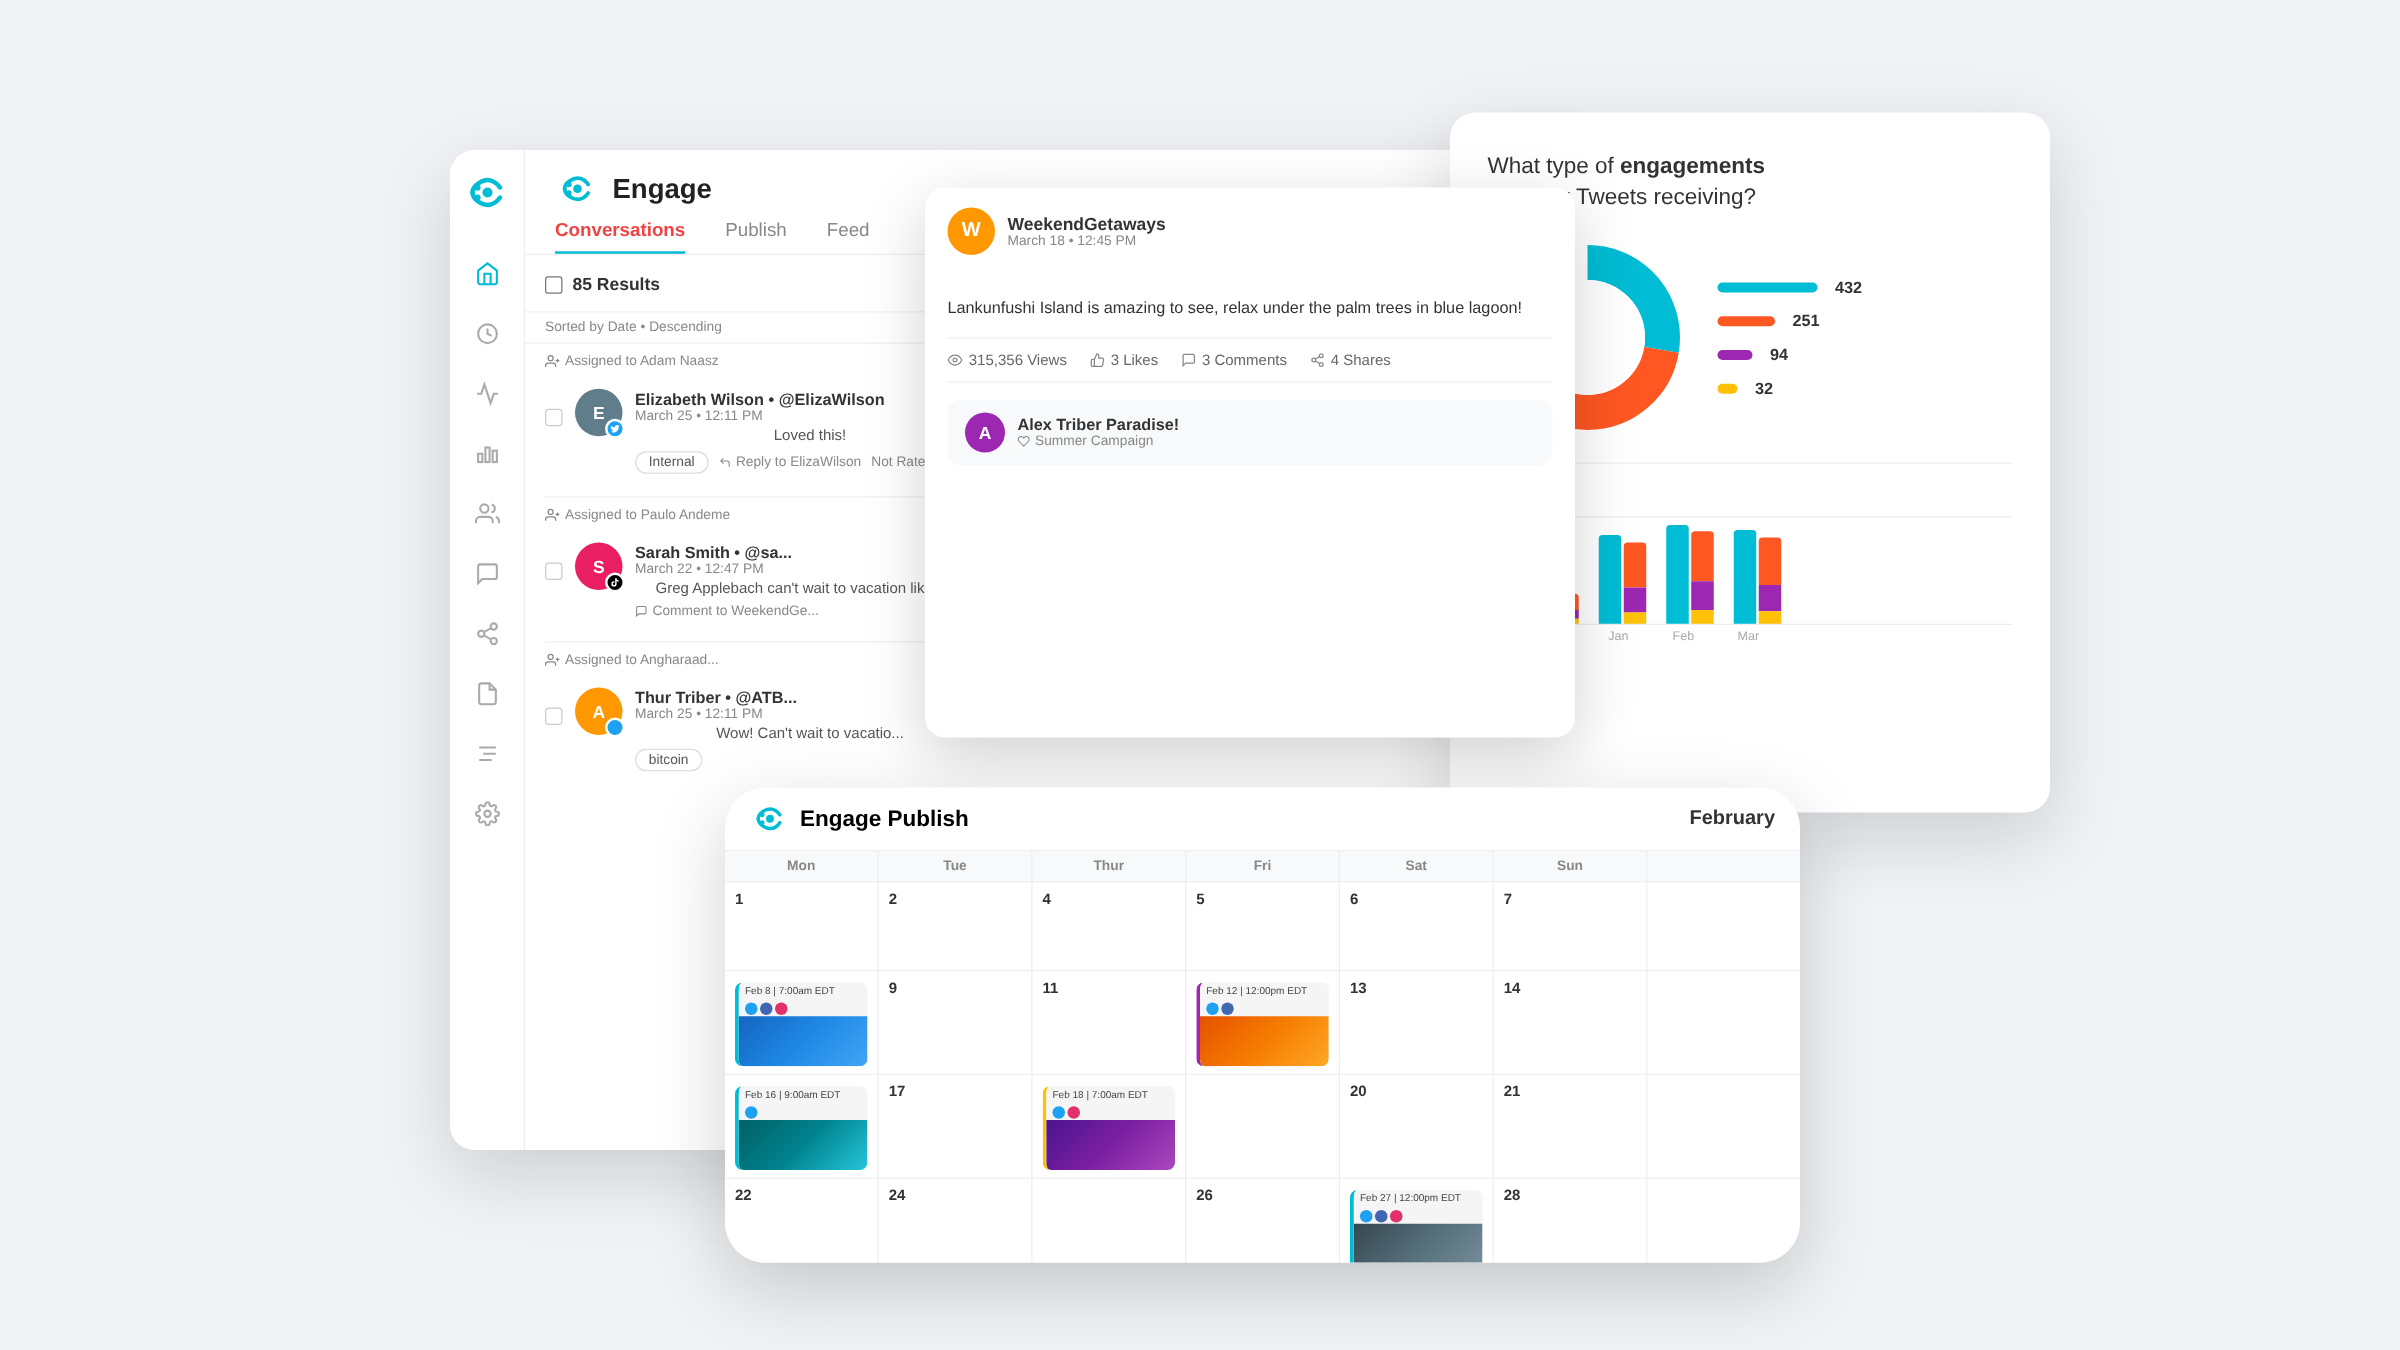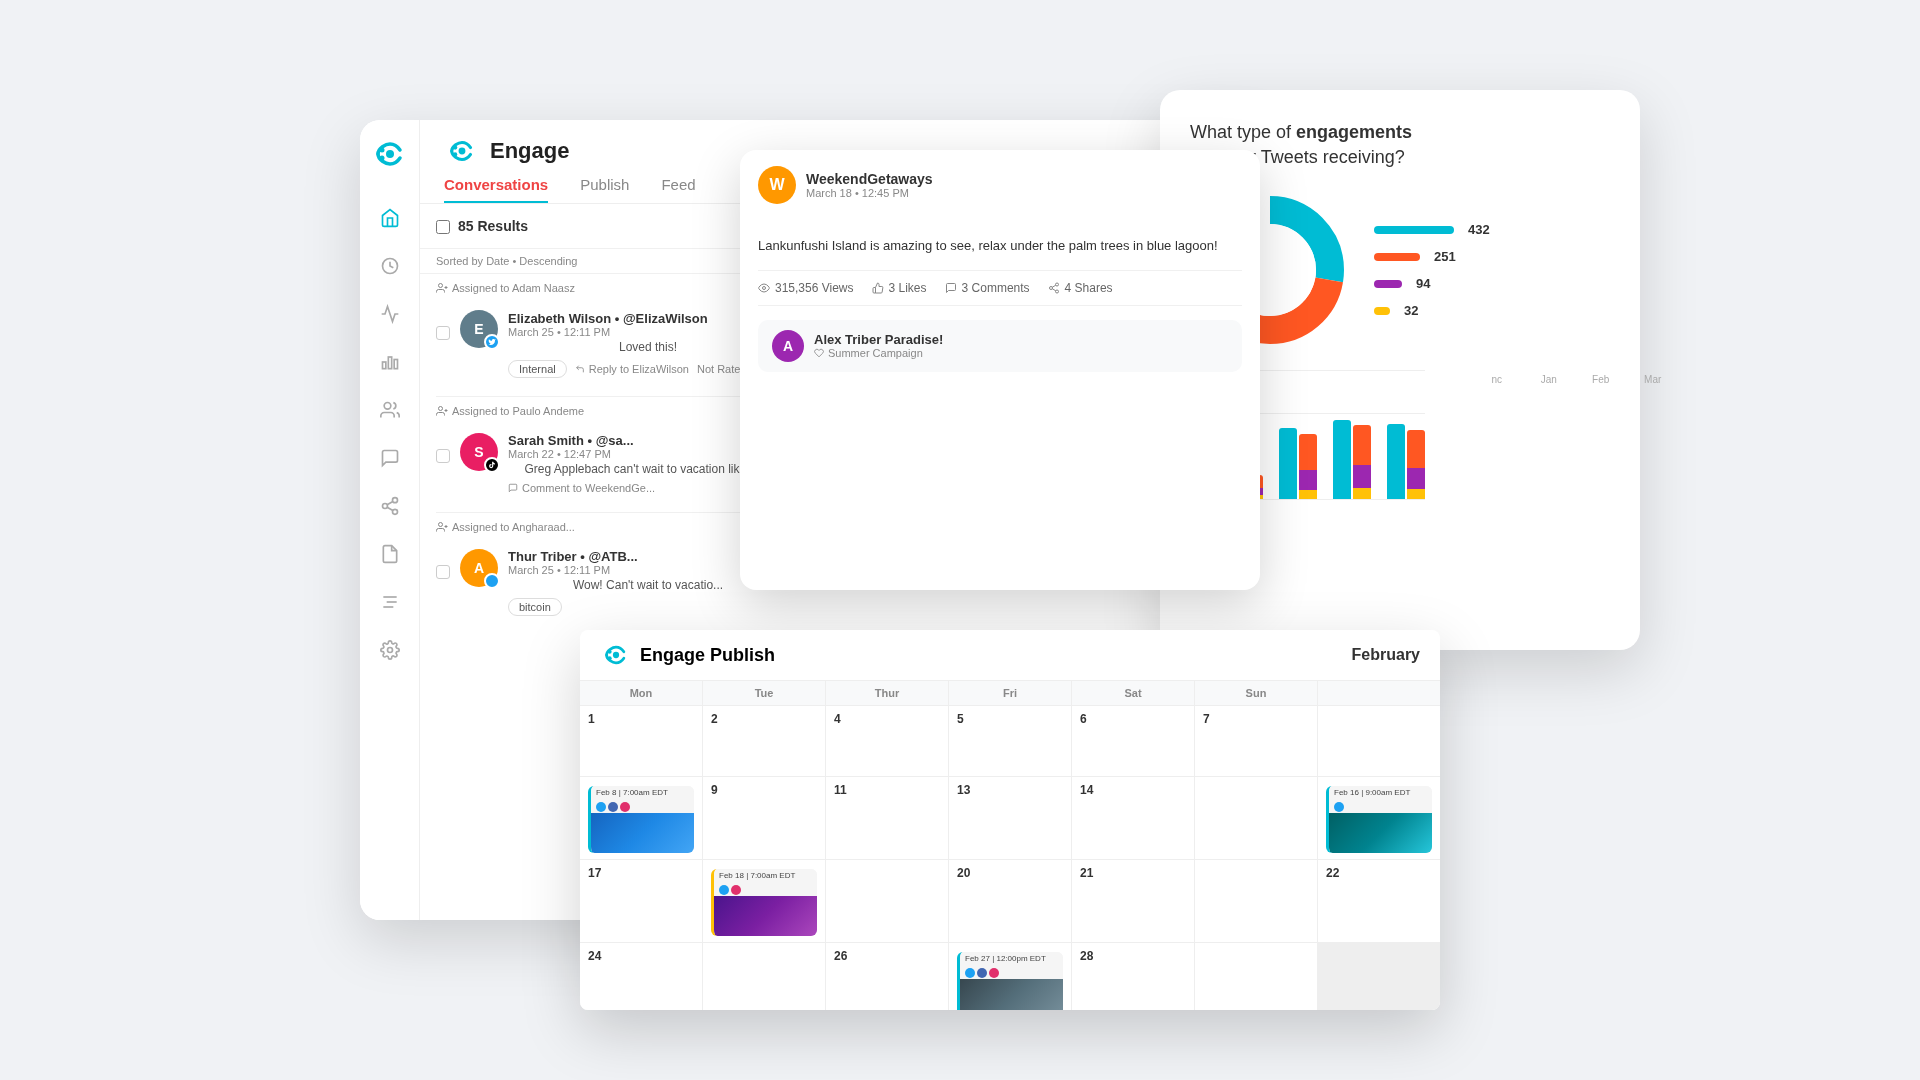--- a/index.html
+++ b/index.html
@@ -500,21 +500,21 @@
     }
 
     
     .publish-panel {
       position: absolute;
       bottom: -20px;
       left: 220px;
       width: 860px;
       height: 380px;
       background: #fff;
-      border-radius: 8px;
+      border-radius: 32px;
       box-shadow: 0 20px 60px rgba(0,0,0,0.18);
       overflow: hidden;
       z-index: 15;
     }
 
     .publish-header {
       display: flex;
       align-items: center;
       justify-content: space-between;
       padding: 14px 20px;
@@ -964,21 +964,21 @@
       </div>
     </div>
 
     <div class="bar-chart-section">
       <div style="display:flex;position:relative;">
         <div style="display:flex;flex-direction:column;justify-content:space-between;height:130px;margin-right:8px;font-size:10px;color:#aaa;align-items:flex-end;padding-top:0;padding-bottom:0;">
           <span>150</span>
           <span>100</span>
           <span>0</span>
         </div>
-        <div style="flex:1;display:flex;flex-direction:row;gap:44px;">
+        <div style="flex:1;display:flex;flex-direction:column;">
           <div style="position:relative;height:130px;display:flex;align-items:flex-end;gap:16px;padding-left:10px;">
 
             <div style="position:absolute;top:0;left:0;right:0;height:1px;background:#eee;"></div>
             <div style="position:absolute;top:43px;left:0;right:0;height:1px;background:#eee;"></div>
             <div style="position:absolute;bottom:0;left:0;right:0;height:1px;background:#eee;"></div>
 
             <div class="bar-group">
               <div class="bar" style="height:26px;background:#00bcd4;width:18px;"></div>
               <div style="display:flex;flex-direction:column;align-items:flex-end;">
                 <div style="height:13px;background:#ff5722;width:18px;border-radius:3px 3px 0 0;margin-bottom:0;"></div>
@@ -1081,20 +1081,30 @@
           <div class="img-blue" style="height:40px;border-radius:0 0 4px 4px;"></div>
         </div>
       </div>
       <div class="cal-cell">
         <div class="cal-date">9</div>
       </div>
       <div class="cal-cell">
         <div class="cal-date">11</div>
       </div>
       <div class="cal-cell">
+        <div class="cal-post-card published" style="border-radius:6px;overflow:hidden;border-left:3px solid #9c27b0;">
+          <div class="cal-post-card-header" style="font-size:8px;color:#444;padding:2px 5px;background:#f5f5f5;">Feb 12 | 12:00pm EDT</div>
+          <div class="social-icons-row" style="padding:1px 5px;background:#f5f5f5;">
+            <div class="social-dot" style="background:#1da1f2;"></div>
+            <div class="social-dot" style="background:#4267B2;"></div>
+          </div>
+          <div class="img-orange" style="height:40px;border-radius:0 0 4px 4px;"></div>
+        </div>
+      </div>
+      <div class="cal-cell">
         <div class="cal-date">13</div>
       </div>
       <div class="cal-cell">
         <div class="cal-date">14</div>
       </div>
       <div class="cal-cell"></div>
 
       <div class="cal-cell">
         <div class="cal-post-card scheduled" style="border-radius:6px;overflow:hidden;border-left:3px solid #00bcd4;">
           <div class="cal-post-card-header" style="font-size:8px;color:#444;padding:2px 5px;background:#f5f5f5;">Feb 16 | 9:00am EDT</div>

